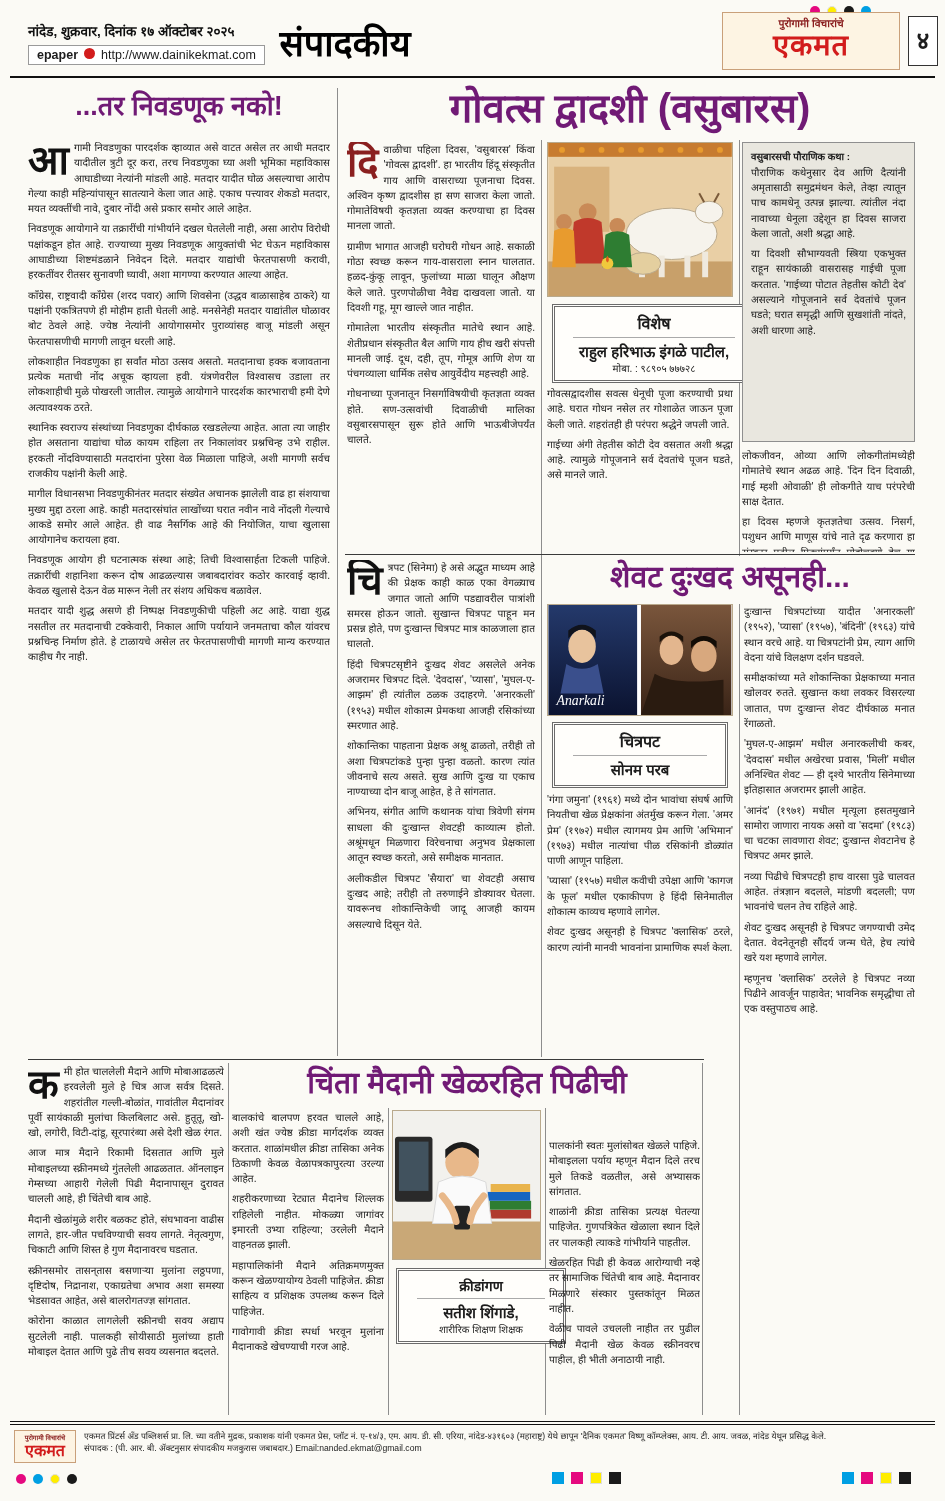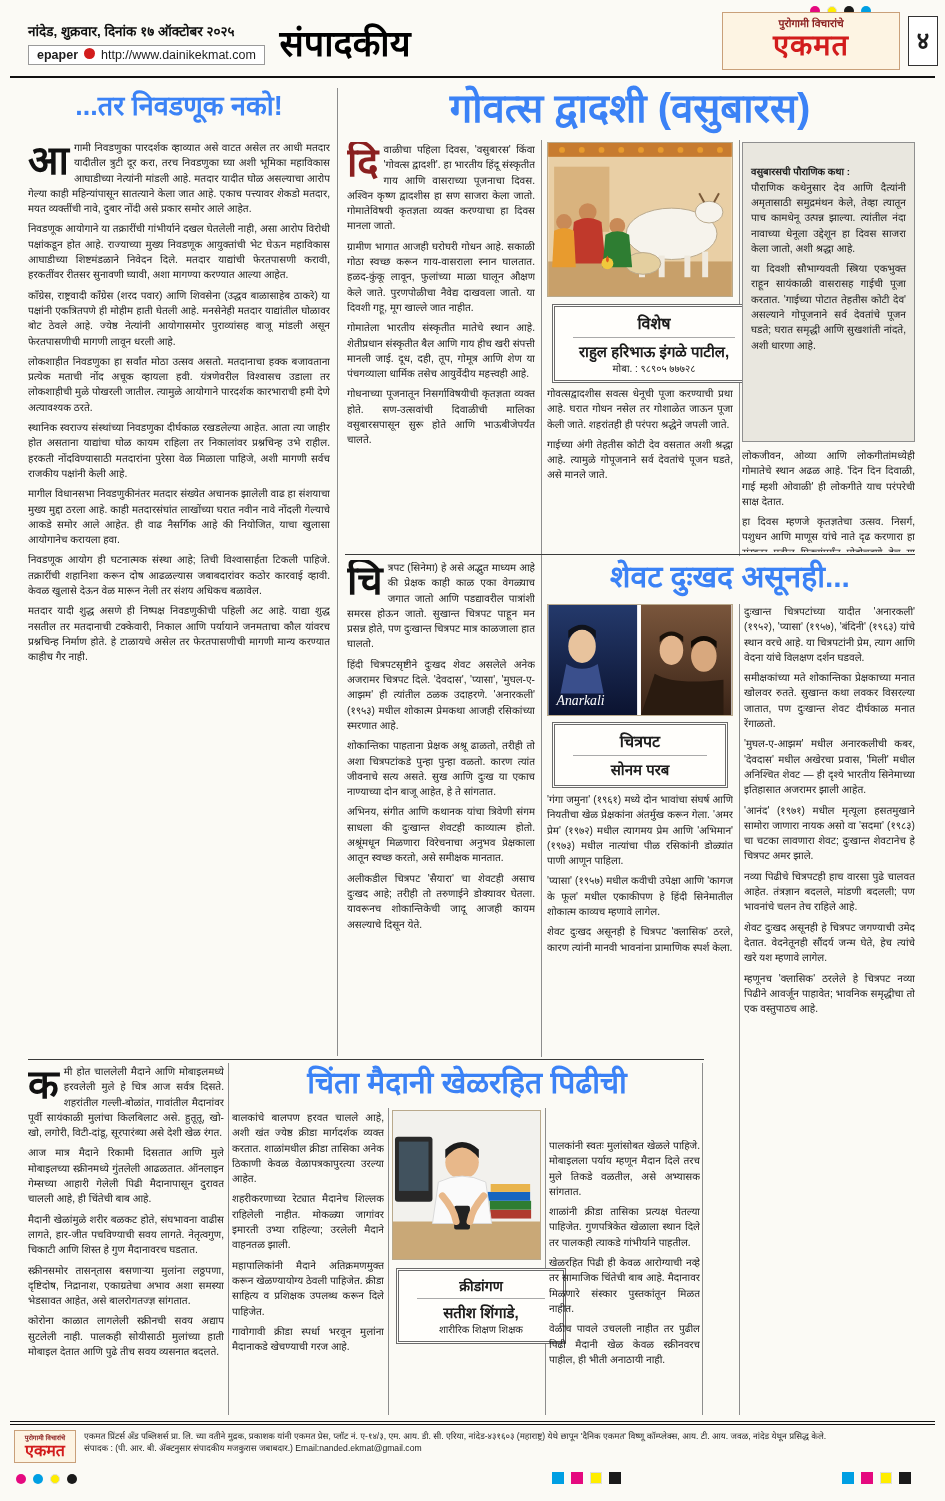--- a/index.html
+++ b/index.html
@@ -1,19 +1,19 @@
 <!DOCTYPE html>
 <html><head>
 <meta charset="utf-8">
 <style>
   * { margin:0; padding:0; box-sizing:border-box; }
   html,body { background:#9a9a9a; }
   .page { position:relative; width:945px; height:1501px; margin:0 auto; background:#fbfaf5;
           font-family:"Liberation Sans","DejaVu Sans",sans-serif; color:#1c1c1c; overflow:hidden; }
-  .headline { position:absolute; font-weight:bold; color:#3b82f6; text-align:center; line-height:1.1; }
+  .headline { position:absolute; font-weight:bold; color:#701a75; text-align:center; line-height:1.1; }
   .col { position:absolute; overflow:hidden; }
   .bp { font-size:10.2px; line-height:1.5; text-align:justify; margin-bottom:5px; }
   .dc { float:left; font-weight:bold; font-size:40px; line-height:.85; padding:3px 5px 0 0; color:#111; }
   .vr { position:absolute; width:0; border-left:1px solid #8d8d8d; }
   .hrule { position:absolute; height:0; border-top:1px solid #3a3a3a; }
   .thickrule { position:absolute; height:2px; background:#111; }
   .dblrule { position:absolute; height:4px; border-top:1px solid #111; border-bottom:1px solid #111; }
   .dateline { position:absolute; font-size:13.5px; font-weight:bold; color:#101010; }
   .epaper-box { position:absolute; display:flex; align-items:flex-start; gap:6px; border:1px solid #9a9a9a;
                 padding:2px 8px; font-size:12.5px; background:#fff; }
@@ -21,21 +21,21 @@
   .section-title { position:absolute; font-size:36px; font-weight:bold; text-align:center; color:#000; }
   .brand-box { position:absolute; border:1px solid #c9a07a; background:#fdf4e3; text-align:center; padding:3px 4px; }
   .brand-tag { font-size:10.5px; font-weight:bold; color:#8a1f1f; }
   .brand-name { font-size:29px; font-weight:bold; color:#d21c1c; line-height:1.05; letter-spacing:1px; }
   .pagenum-box { position:absolute; border:1px solid #333; background:#fff; text-align:center;
                  font-size:24px; font-weight:bold; }
   .byline-box { position:absolute; border:3px double #6b6b6b; background:#fffefb; text-align:center; padding:5px 2px; }
   .byline-label { font-weight:bold; font-size:16px; border-bottom:1px solid #aaa; margin:0 16px 4px; padding-bottom:3px; }
   .byline-author { font-size:15px; font-weight:bold; line-height:1.35; }
   .byline-extra { font-size:10px; line-height:1.3; }
-  .sidebar-box { position:absolute; background:#e9e7df; border:1px solid #8f8f8f; padding:22px 8px;
+  .sidebar-box { position:absolute; background:#e9e7df; border:1px solid #8f8f8f; padding:7px 8px;
                  font-size:9.8px; line-height:1.5; text-align:justify; overflow:hidden; }
   .sidebar-box .t { font-weight:bold; }
   .photo { position:absolute; display:block; border:1px solid #b9a98c; background:#fff; }
   .dotrow { position:absolute; display:flex; gap:7px; }
   .dot { width:10px; height:10px; border-radius:50%; }
   .sq  { width:12px; height:12px; }
   .footer-imprint { position:absolute; font-size:8.6px; line-height:1.45; color:#222; }
   .footer-logo { position:absolute; border:1px solid #c9a07a; background:#fdf4e3; text-align:center;
                  padding:2px 4px; }
   .footer-logo .n { font-size:16px; font-weight:bold; color:#d21c1c; line-height:1.1; }
@@ -226,21 +226,21 @@
         <p class="bp">'आनंद' (१९७१) मधील मृत्यूला हसतमुखाने सामोरा जाणारा नायक असो वा 'सदमा' (१९८३) चा चटका लावणारा शेवट; दुःखान्त शेवटानेच हे चित्रपट अमर झाले.</p>
         <p class="bp">नव्या पिढीचे चित्रपटही हाच वारसा पुढे चालवत आहेत. तंत्रज्ञान बदलले, मांडणी बदलली; पण भावनांचे चलन तेच राहिले आहे.</p>
         <p class="bp">शेवट दुःखद असूनही हे चित्रपट जगण्याची उमेद देतात. वेदनेतूनही सौंदर्य जन्म घेते, हेच त्यांचे खरे यश म्हणावे लागेल.</p>
         <p class="bp">म्हणूनच 'क्लासिक' ठरलेले हे चित्रपट नव्या पिढीने आवर्जून पाहावेत; भावनिक समृद्धीचा तो एक वस्तुपाठच आहे.</p>
       </div>
   </div>
 
   <div class="col" style="left:28px; top:1064px; width:196px; height:351px;">
     <span class="dc">क</span>
     <div>
-        <p class="bp">मी होत चाललेली मैदाने आणि मोबाइलमध्ये हरवलेली मुले हे चित्र आज सर्वत्र दिसते. शहरांतील गल्ली-बोळांत, गावांतील मैदानांवर पूर्वी सायंकाळी मुलांचा किलबिलाट असे. हुतूतू, खो-खो, लगोरी, विटी-दांडू, सूरपारंब्या असे देशी खेळ रंगत.</p>
+        <p class="bp">मी होत चाललेली मैदाने आणि मोबाआढळत्ये हरवलेली मुले हे चित्र आज सर्वत्र दिसते. शहरांतील गल्ली-बोळांत, गावांतील मैदानांवर पूर्वी सायंकाळी मुलांचा किलबिलाट असे. हुतूतू, खो-खो, लगोरी, विटी-दांडू, सूरपारंब्या असे देशी खेळ रंगत.</p>
         <p class="bp">आज मात्र मैदाने रिकामी दिसतात आणि मुले मोबाइलच्या स्क्रीनमध्ये गुंतलेली आढळतात. ऑनलाइन गेम्सच्या आहारी गेलेली पिढी मैदानापासून दुरावत चालली आहे, ही चिंतेची बाब आहे.</p>
         <p class="bp">मैदानी खेळांमुळे शरीर बळकट होते, संघभावना वाढीस लागते, हार-जीत पचविण्याची सवय लागते. नेतृत्वगुण, चिकाटी आणि शिस्त हे गुण मैदानावरच घडतात.</p>
         <p class="bp">स्क्रीनसमोर तासन्‌तास बसणाऱ्या मुलांना लठ्ठपणा, दृष्टिदोष, निद्रानाश, एकाग्रतेचा अभाव अशा समस्या भेडसावत आहेत, असे बालरोगतज्ज्ञ सांगतात.</p>
         <p class="bp">कोरोना काळात लागलेली स्क्रीनची सवय अद्याप सुटलेली नाही. पालकही सोयीसाठी मुलांच्या हाती मोबाइल देतात आणि पुढे तीच सवय व्यसनात बदलते.</p>
       </div>
   </div>
 
   <div class="headline" style="left:232px; top:1066px; width:470px; font-size:30px;">चिंता मैदानी खेळरहित पिढीची</div>
 
   <div class="col" style="left:232px; top:1110px; width:152px; height:305px;">

